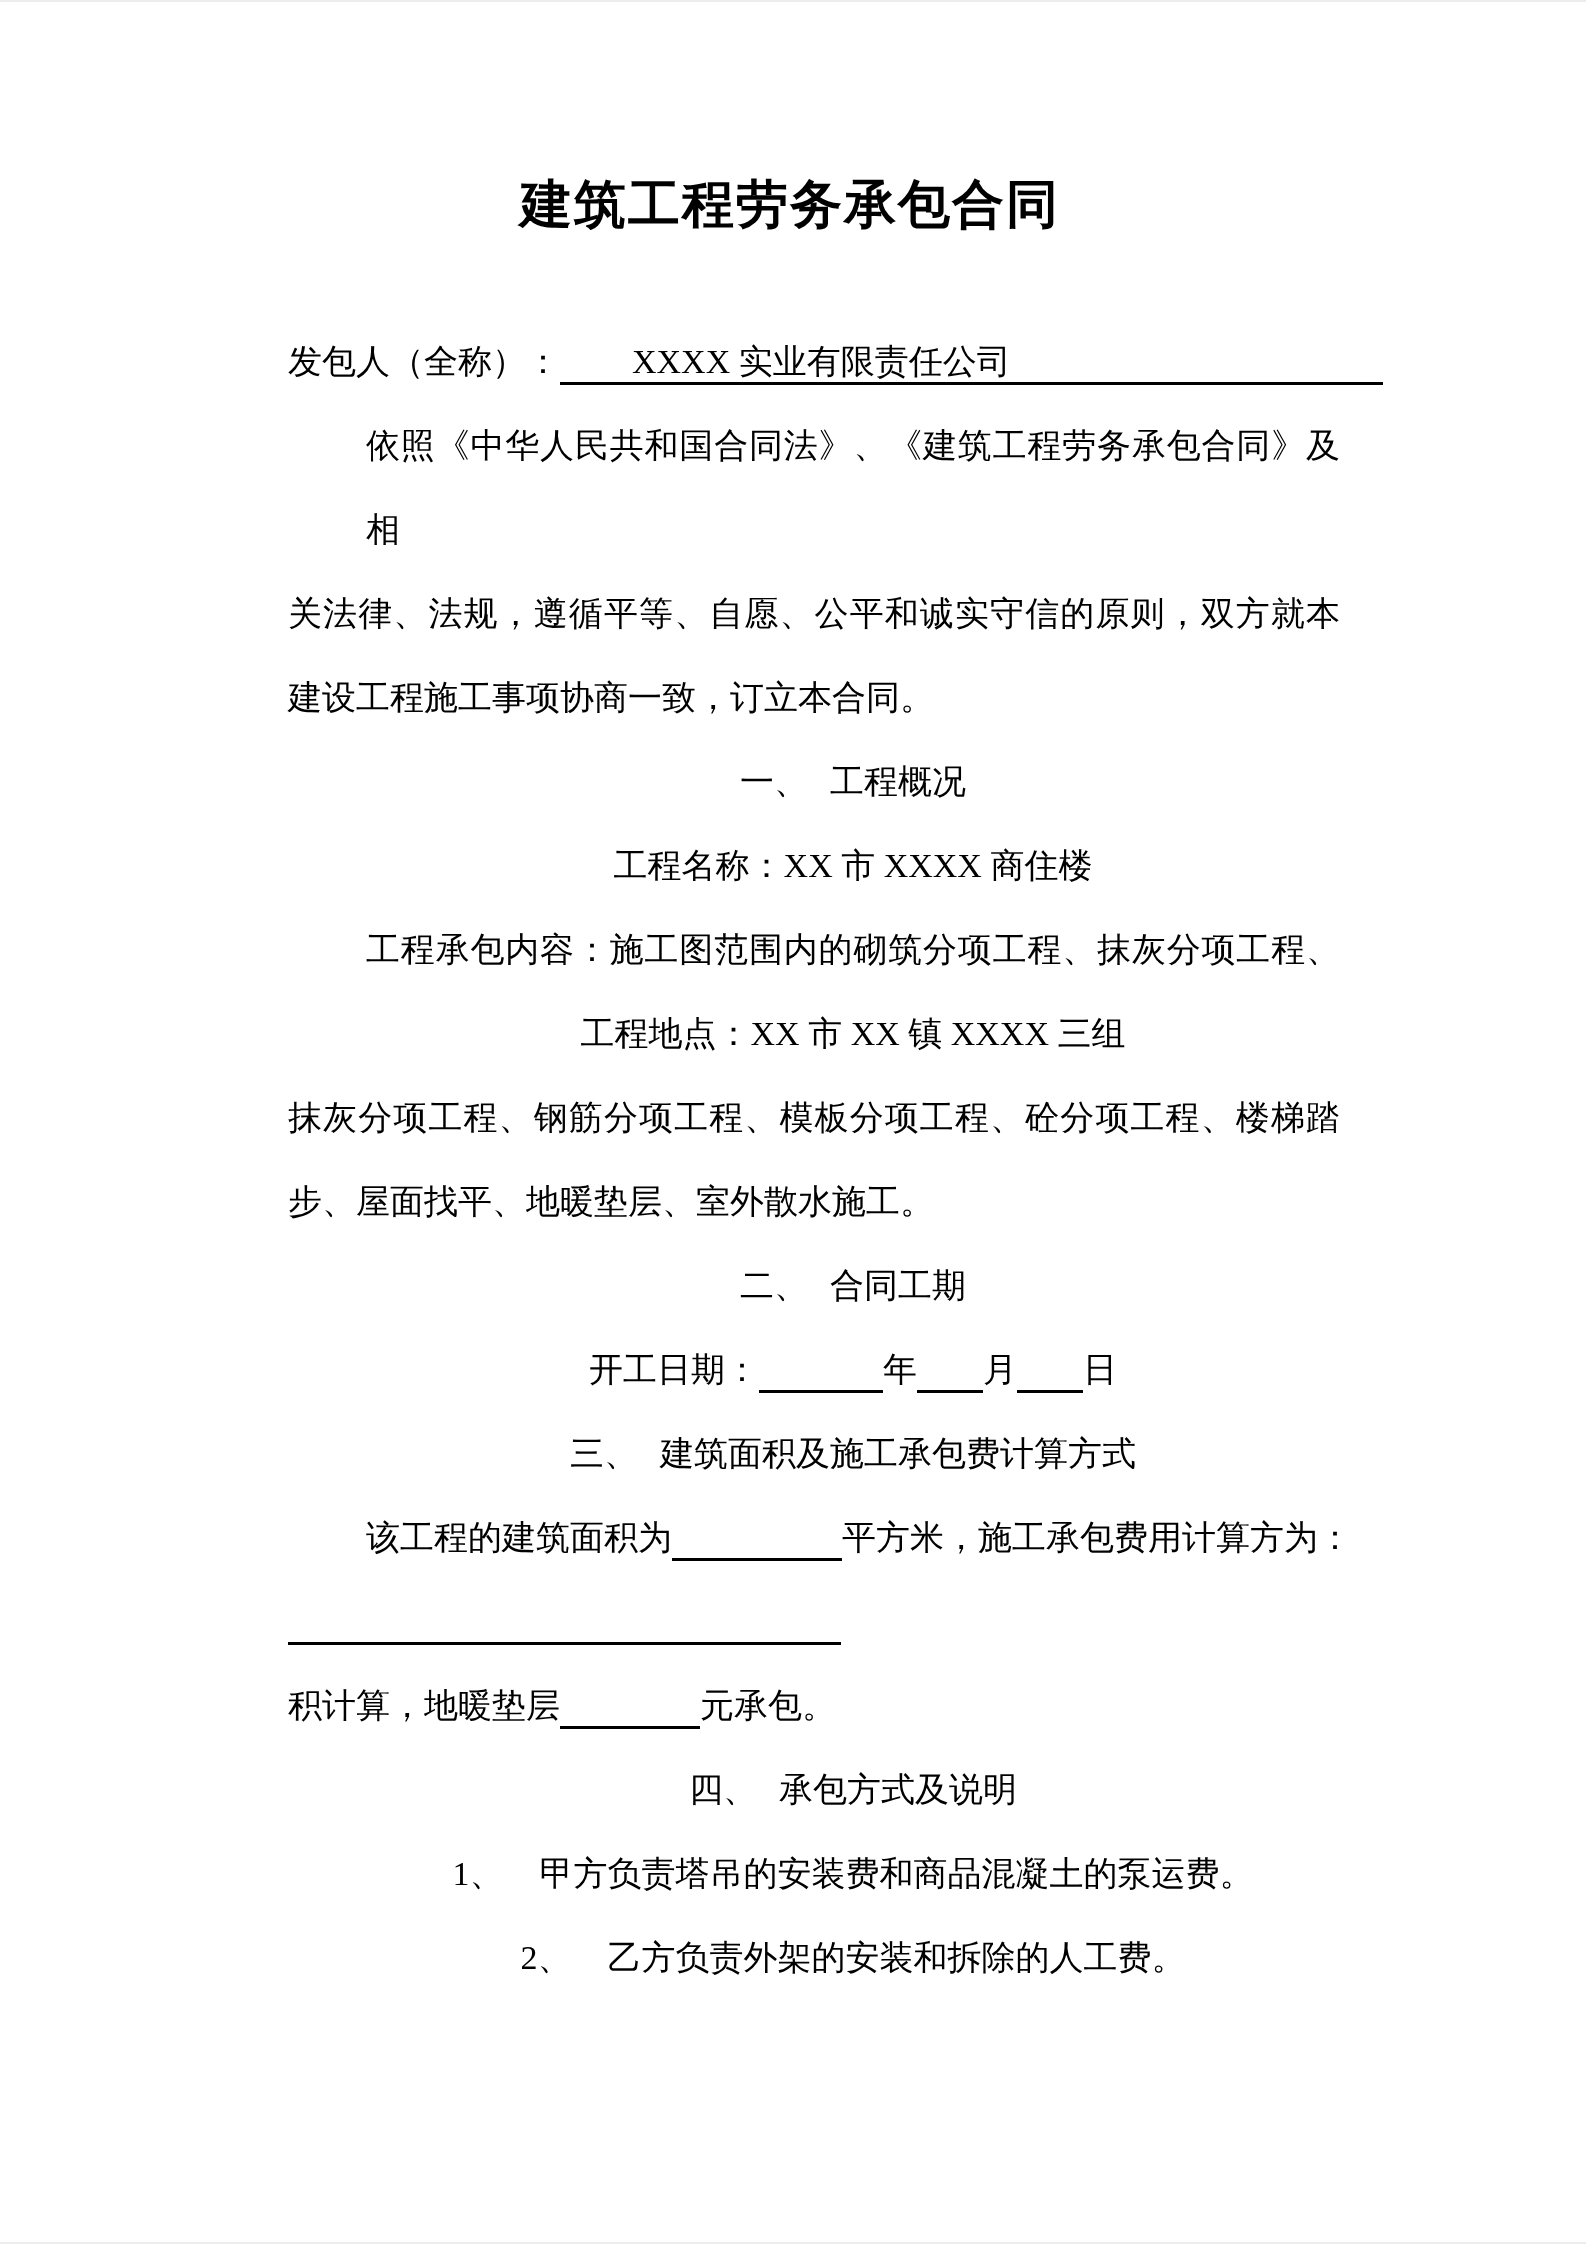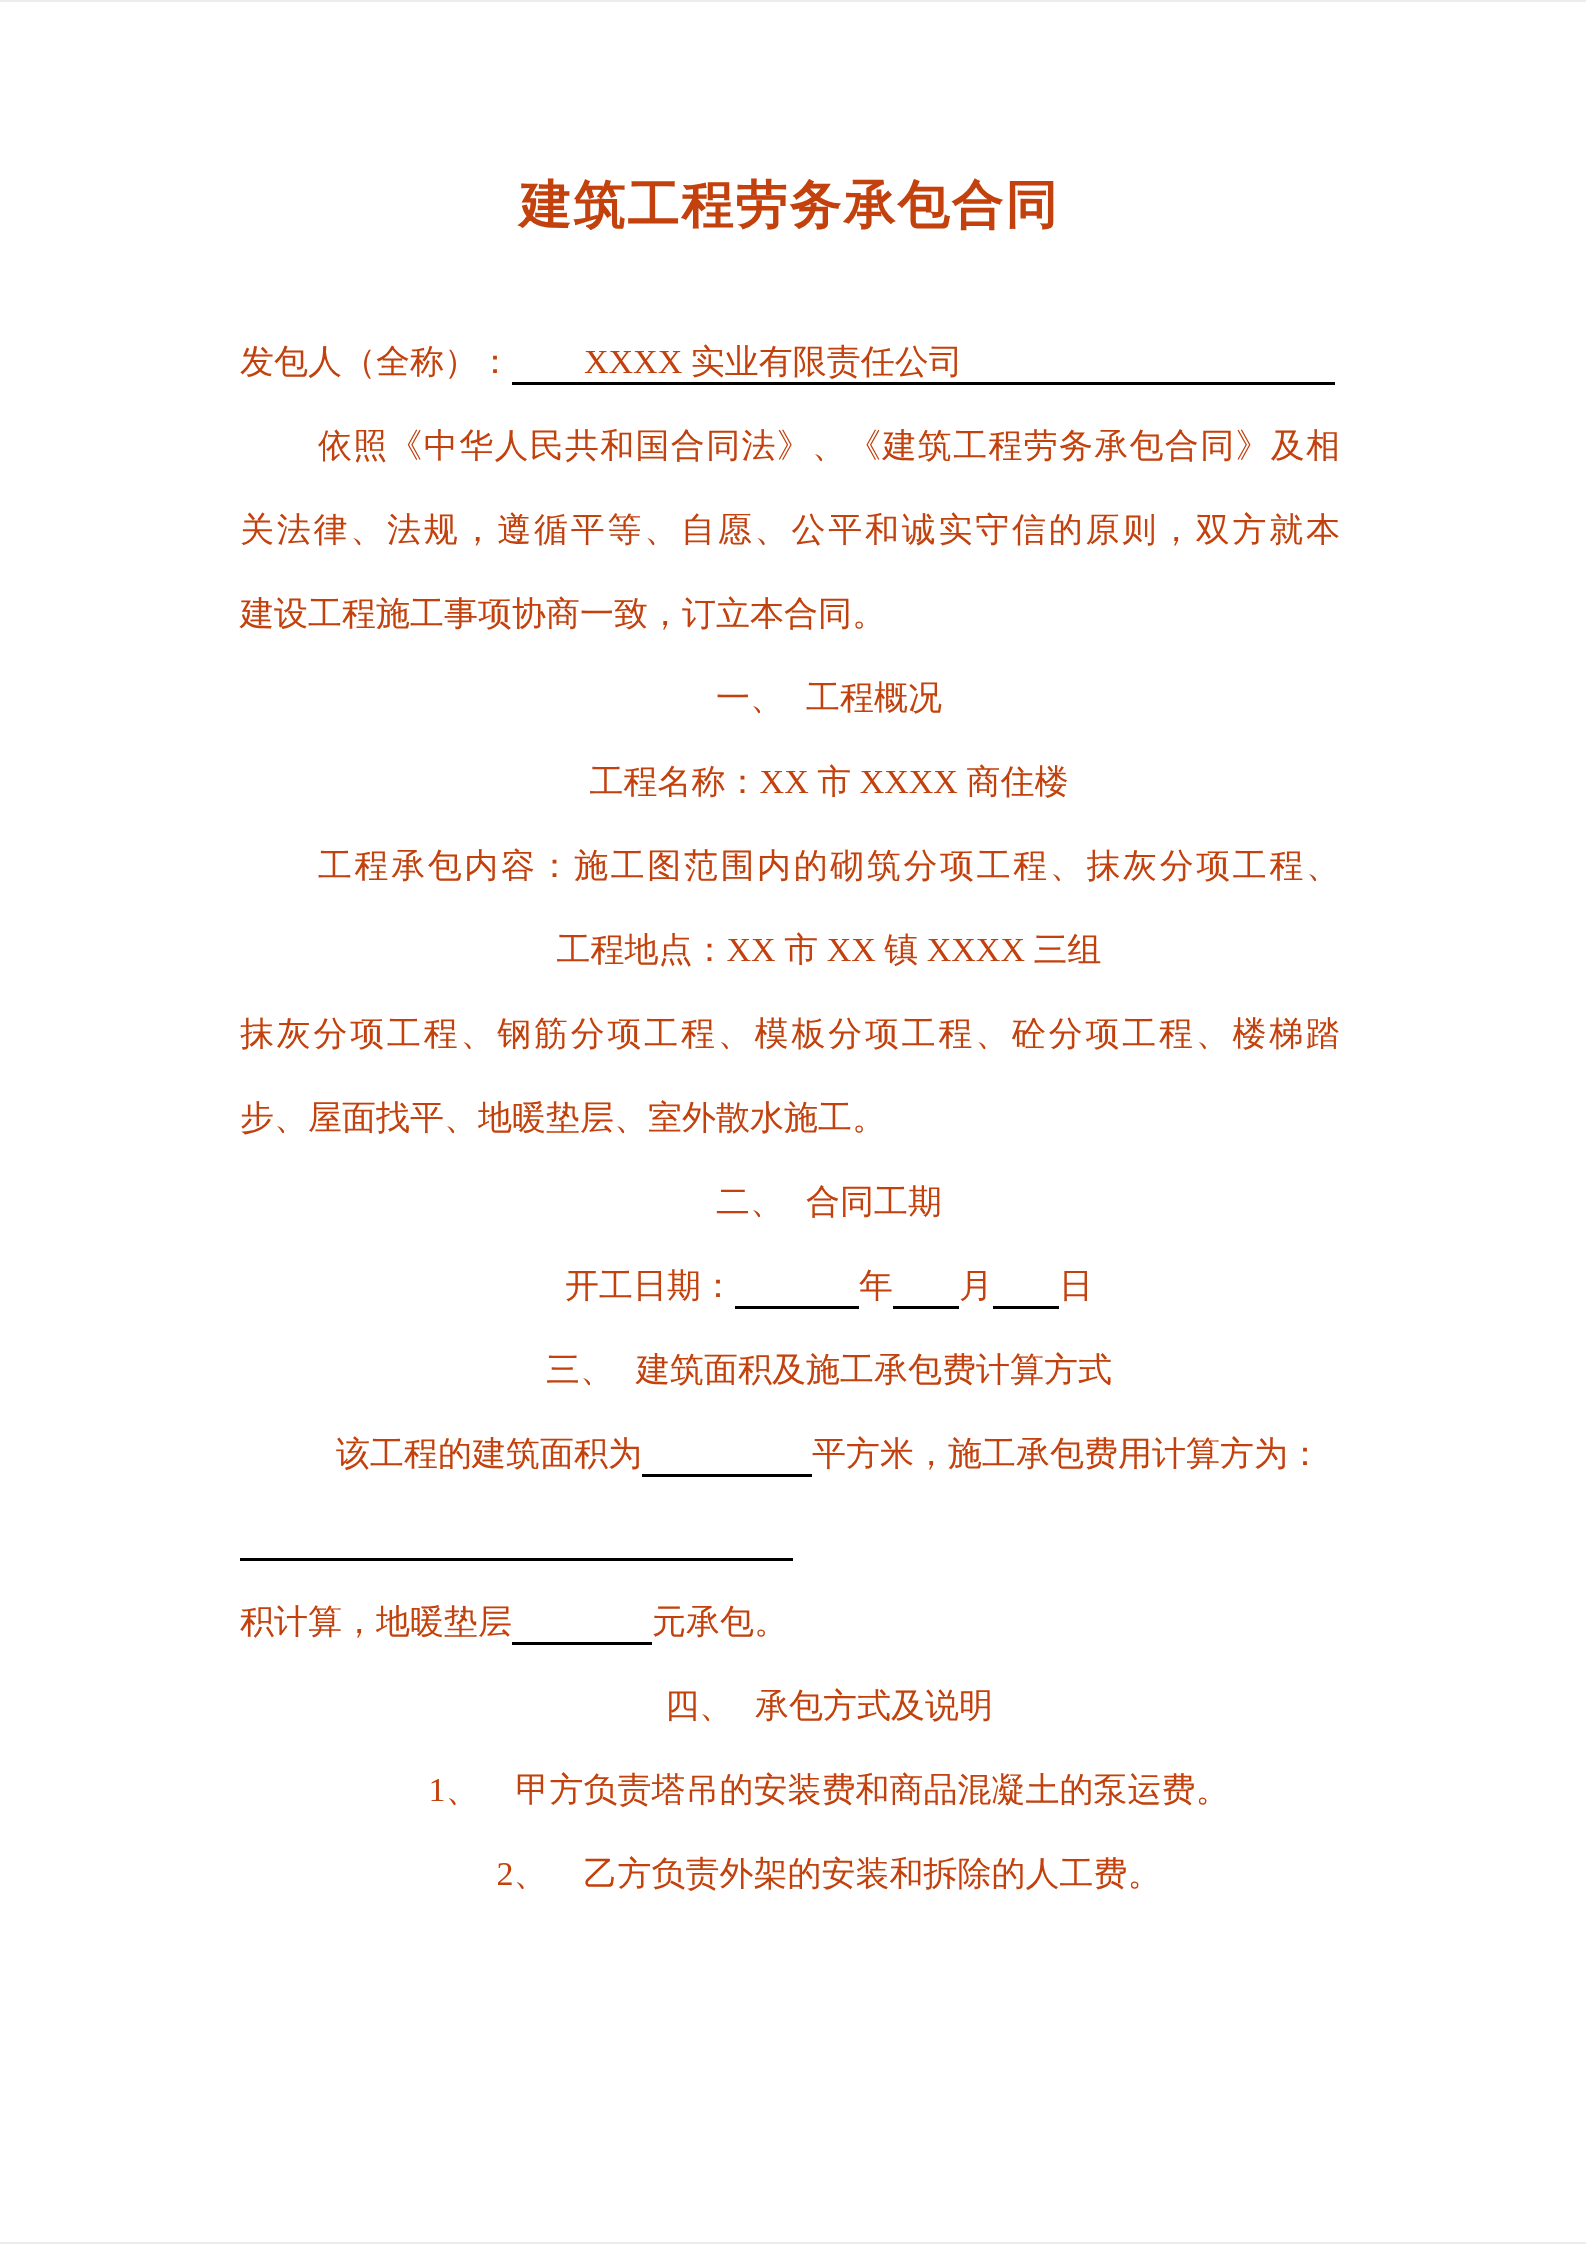--- a/index.html
+++ b/index.html
@@ -7,40 +7,41 @@
     margin: 0;
     padding: 0;
     background: #ffffff;
   }
   .page {
     position: relative;
     width: 1586px;
     height: 2244px;
     box-sizing: border-box;
     background: #ffffff;
-    color: #c2410c;
+    color: #000000;
     font-family: "Liberation Serif", "DejaVu Serif", serif;
     padding: 170px 246px 0 240px;
     overflow: hidden;
     border-top: 2px solid #ededed;
     border-bottom: 2px solid #ededed;
   }
   .doc-title {
     margin: 0;
     text-align: center;
     font-size: 52px;
     font-weight: bold;
     line-height: 66px;
     letter-spacing: 2px;
     white-space: nowrap;
   }
   .doc-body {
     margin-top: 82px;
     font-size: 34px;
     line-height: 84px;
+    margin-left: 48px;
   }
   .line {
     white-space: nowrap;
   }
   .line.indent {
     padding-left: 78px;
     text-align: center;
   }
   .line.full {
     white-space: normal;

